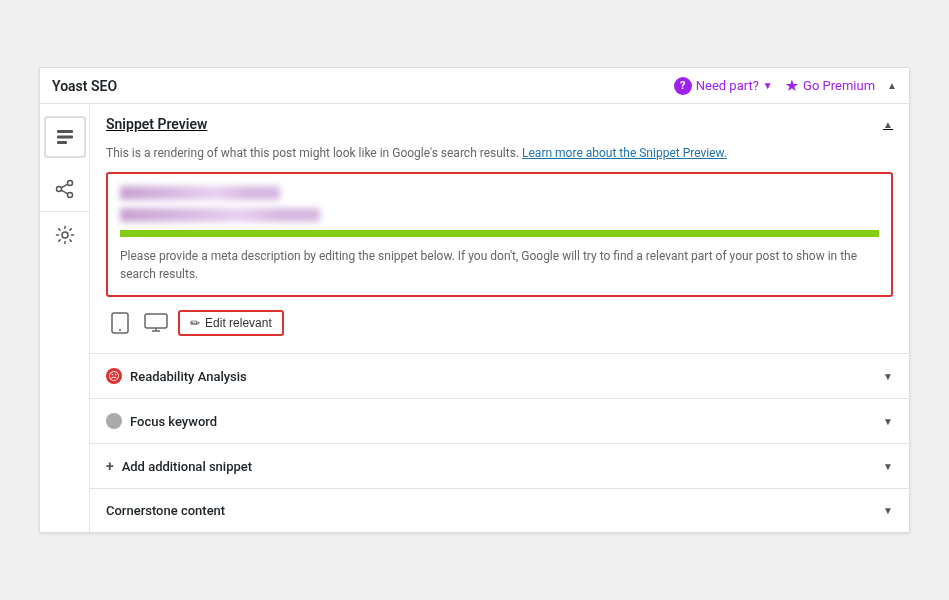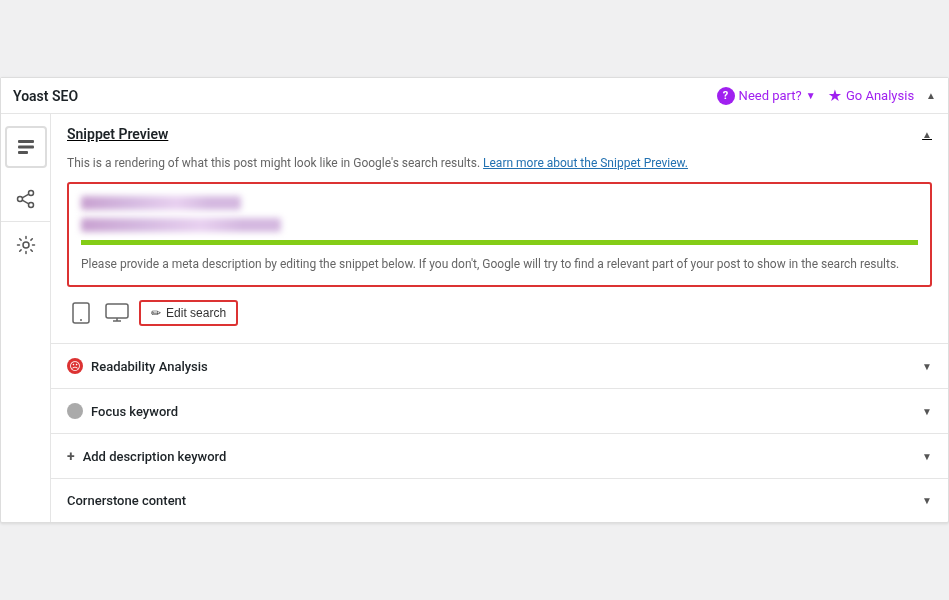--- a/index.html
+++ b/index.html
@@ -6,21 +6,21 @@
     body {
       font-family: -apple-system, BlinkMacSystemFont, "Segoe UI", Roboto, Arial, sans-serif;
       font-size: 13px;
       background: #f0f0f1;
       display: flex;
       justify-content: center;
       align-items: center;
       min-height: 100vh;
     }
     .panel {
-      width: 949px;
+      width: 871px;
       background: #fff;
       border: 1px solid #ddd;
       border-radius: 2px;
       box-shadow: 0 1px 3px rgba(0,0,0,0.1);
     }
     .panel-header {
       display: flex;
       justify-content: space-between;
       align-items: center;
       padding: 8px 12px;
@@ -157,21 +157,21 @@
     .blurred-line-1 {
       width: 160px;
     }
     .blurred-line-2 {
       width: 200px;
     }
     .meta-description-note {
       font-size: 12px;
       color: #666;
       line-height: 1.5;
-      border-top: 5px solid #84cc16;
+      border-top: 7px solid #84cc16;
       padding-top: 10px;
       margin-top: 4px;
     }
     .snippet-actions {
       display: flex;
       align-items: center;
       gap: 8px;
       margin-top: 12px;
     }
     .device-icon {
@@ -257,21 +257,21 @@
   <div class="panel-header">
     <span class="panel-title">Yoast SEO</span>
     <div class="panel-header-right">
       <a href="#" class="help-link">
         <span class="help-icon">?</span>
         <span>Need part?</span>
         <span class="chevron-down">▼</span>
       </a>
       <a href="#" class="go-premium">
         <span class="star-icon">★</span>
-        <span>Go Analysis</span>
+        <span>Go Premium</span>
       </a>
       <span class="collapse-arrow">▲</span>
     </div>
   </div>
 
   <div class="panel-body">
 
     <div class="sidebar">
       <div class="sidebar-icon" style="font-size:20px; color:#555;">
         <svg width="22" height="22" viewBox="0 0 22 22" fill="none" xmlns="http://www.w3.org/2000/svg">
@@ -329,21 +329,21 @@
             </div>
             <div class="device-icon">
               <svg width="24" height="20" viewBox="0 0 24 20" fill="none" xmlns="http://www.w3.org/2000/svg">
                 <rect x="1" y="1" width="22" height="14" rx="2" stroke="#666" stroke-width="1.5"></rect>
                 <line x1="8" y1="18" x2="16" y2="18" stroke="#666" stroke-width="1.5"></line>
                 <line x1="12" y1="15" x2="12" y2="18" stroke="#666" stroke-width="1.5"></line>
               </svg>
             </div>
             <button class="edit-snippet-btn">
               <span class="edit-icon">✏</span>
-              <span>Edit search</span>
+              <span>Edit relevant</span>
             </button>
           </div>
         </div>
       </div>
 
       <div class="collapsible-section">
         <div class="collapsible-left">
           <span class="status-dot status-dot-red" style="font-size:11px;">☹</span>
           <span>Readability Analysis</span>
         </div>
@@ -354,21 +354,21 @@
         <div class="collapsible-left">
           <span class="status-dot status-dot-gray"></span>
           <span>Focus keyword</span>
         </div>
         <span class="arrow-right">▼</span>
       </div>
 
       <div class="collapsible-section">
         <div class="collapsible-left">
           <span class="plus-icon">+</span>
-          <span>Add description keyword</span>
+          <span>Add additional snippet</span>
         </div>
         <span class="arrow-right">▼</span>
       </div>
 
       <div class="collapsible-section" style="border-bottom:none;">
         <div class="collapsible-left">
           <span>Cornerstone content</span>
         </div>
         <span class="arrow-right">▼</span>
       </div>

